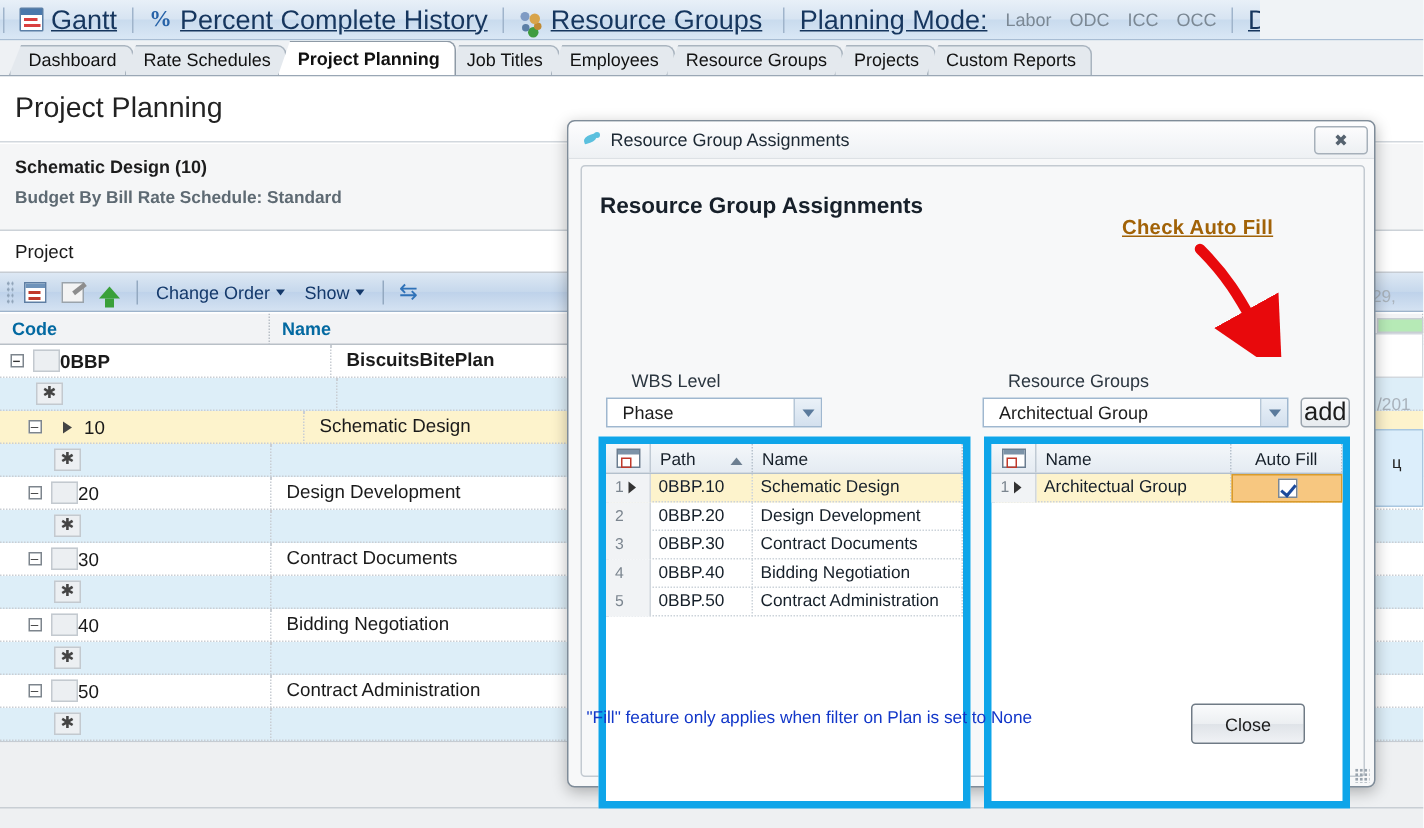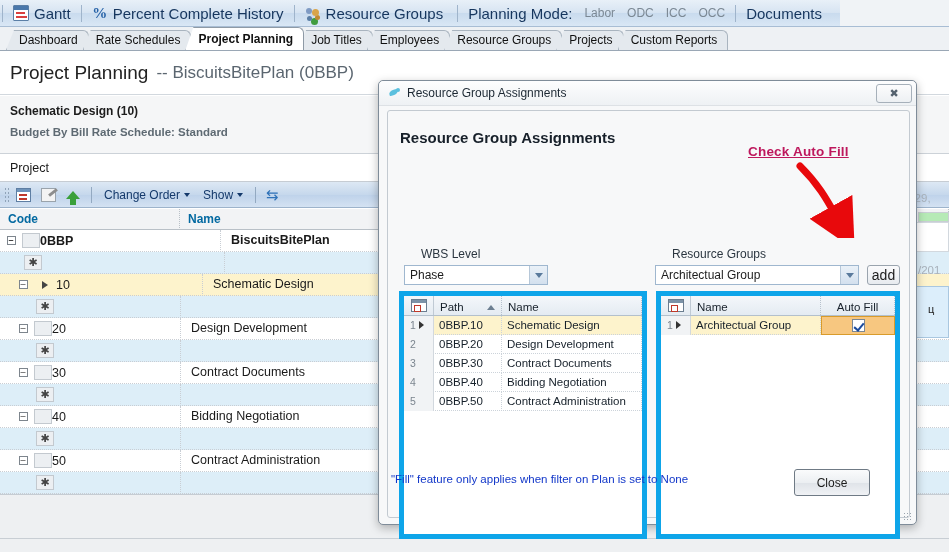--- a/index.html
+++ b/index.html
@@ -19,21 +19,21 @@
     position:absolute; left:0; top:0; width:949px; height:27px;
     background: linear-gradient(to bottom,#e8f0f8 0%, #d7e4f2 48%, #c9dbee 52%, #d9e7f5 100%);
     border-bottom:1px solid #a8bdd4;
     display:flex; align-items:center;
   }
   #app-toolbar .tb-end{
     position:absolute; left:840px; top:0; width:109px; height:26px;
     background:#f0f3f6;
   }
   .tb-item{ display:flex; align-items:center; gap:5px; padding:0 8px; height:26px; cursor:default; white-space:nowrap;}
-  .tb-item .lbl{ color:#16365e; font-size:15px; }
+  .tb-item .lbl{ color:#16365e; font-size:18px;text-decoration:underline; }
   .tb-sep{ width:1px; height:17px; background:#9fb4cb; margin:0 2px; }
   .tb-icon{ width:16px; height:16px; position:relative; display:inline-block; }
 
   
   .ic-gantt{ background:#fff; border:1px solid #5b7fa6; border-radius:1px;}
   .ic-gantt::before{content:""; position:absolute; left:0; top:0; right:0; height:4px; background:#4a78ab;}
   .ic-gantt::after{content:""; position:absolute; left:2px; top:6px; width:9px; height:2px; background:#d94040;
     box-shadow: 0 4px 0 -0px #d94040, 2px 4px 0 0 #d94040;}
   
   .ic-ev{ background:#fff; border:1px solid #6b8aa8;}
@@ -154,27 +154,27 @@
   .bird::after{content:"";position:absolute;left:9px;top:1px;width:4px;height:4px;background:#5bc0de;border-radius:50%;}
   #dialog-close{ margin-left:auto; width:36px; height:19px; border:1px solid #a6b0ba; border-radius:3px;
     background:linear-gradient(to bottom,#fcfcfd,#edf0f3); display:flex;align-items:center;justify-content:center;
     color:#55626f; font-size:11px; cursor:default;}
   #dialog-body{ position:absolute; left:8px; top:29px; width:523px; height:408px;
     background:#f7f8f9; border:1px solid #c3cad1; border-radius:3px;}
   #dlg-heading{ position:absolute; left:12px; top:18px; font-size:15px; font-weight:bold; color:#17202a; }
 
   .fld-label{ position:absolute; font-size:12px; color:#2b3640;margin-left:16px; }
   .combo{ position:absolute; height:20px; background:#fff; border:1px solid #9fb7cf;
-    display:flex; align-items:center; padding-left:5px; font-size:12px; color:#1c1c1c;}
+    display:flex; align-items:center; padding-left:10px; font-size:12px; color:#1c1c1c;}
   .combo .dd{ margin-left:auto; width:18px; height:18px; background:linear-gradient(to bottom,#eaf1f8,#d3e0ee);
     border-left:1px solid #b6c7d8; display:flex;align-items:center;justify-content:center;}
   .dd-caret{ width:0;height:0;border-left:4px solid transparent;border-right:4px solid transparent;border-top:5px solid #5a7a9c;}
   #add-btn{ position:absolute; left:866px; top:186px; width:33px; height:20px;
     border:1px solid #9aa4ae; border-radius:3px; background:linear-gradient(to bottom,#fbfbfc,#e7ebef);
-    font-size:14px; color:#1c1c1c; display:flex;align-items:center;justify-content:center; cursor:default;}
+    font-size:17px; color:#1c1c1c; display:flex;align-items:center;justify-content:center; cursor:default;}
 
   
   .dgrid{ position:absolute; background:#fff; border:5px solid #0ea5e9; overflow:hidden;}
   .dg-head{ height:20px; display:flex; background:linear-gradient(to bottom,#f4f7fa,#e4ebf2); border-bottom:1px solid #b3c0cc;}
   .dg-corner{ width:30px; border-right:1px solid #c0cad4; display:flex;align-items:center;justify-content:center;}
   .corner-ic{ width:16px;height:13px;background:#fff;border:1px solid #6a7d90;position:relative;}
   .corner-ic::before{content:"";position:absolute;left:0;top:0;right:0;height:3px;background:#7c93a8;}
   .corner-ic::after{content:"";position:absolute;left:2px;top:5px;width:5px;height:5px;border:1px solid #c0392b;}
   .dg-th{ font-size:11.5px; color:#17202a; padding:3px 0 0 6px; border-right:1px dotted #b7c2cd; height:19px; display:flex; align-items:center;}
   .sort-asc{ margin-left:auto; margin-right:6px; width:0;height:0;border-left:4px solid transparent;border-right:4px solid transparent;border-bottom:5px solid #6d7f91;}
@@ -189,21 +189,21 @@
   .chk::after{content:"";position:absolute;left:3px;top:1px;width:4px;height:8px;border:solid #1b4a9c;border-width:0 2px 2px 0;transform:rotate(40deg);}
 
   #dlg-note{ position:absolute; left:12px; top:392px; font-size:11.5px; color:#1237c9; }
   #close-btn{ position:absolute; left:415px; top:388px; width:76px; height:27px;
     border:1px solid #6f7a85; border-radius:3px; background:linear-gradient(to bottom,#fafbfc 0%,#eceff2 50%,#dfe3e8 51%,#f0f2f5 100%);
     display:flex; align-items:center; justify-content:center; font-size:12px; color:#1c1c1c; cursor:default;}
   #resize-grip{ position:absolute; right:3px; bottom:2px; width:10px; height:10px;
     background-image: radial-gradient(#9aa4ae 40%, transparent 41%); background-size:3px 3px;}
 
   
-  #annot-text{ position:absolute; left:748px; top:144px; font-size:13.5px; font-weight:bold; color:#be185d;
+  #annot-text{ position:absolute; left:748px; top:144px; font-size:13.5px; font-weight:bold; color:#a16207;
     text-decoration:underline; letter-spacing:.2px; white-space:nowrap;}
   #annot-arrow{ position:absolute; left:760px; top:158px; width:110px; height:80px; pointer-events:none;}
 </style>
 </head>
 <body>
 
 <div id="app-toolbar">
   <div class="tb-sep"></div>
   <div class="tb-item">
     <span class="tb-icon ic-gantt"></span>
@@ -240,21 +240,20 @@
   <div class="tabi active"><span>Project Planning</span></div>
   <div class="tabi"><span>Job Titles</span></div>
   <div class="tabi"><span>Employees</span></div>
   <div class="tabi"><span>Resource Groups</span></div>
   <div class="tabi"><span>Projects</span></div>
   <div class="tabi"><span>Custom Reports</span></div>
 </div>
 
 <div id="page-title-bar">
   <span id="page-title">Project Planning</span>
-  <span id="page-title-sub">--  BiscuitsBitePlan  (0BBP)</span>
 </div>
 
 <div id="ctx-bar">
   <div id="ctx-l1">Schematic Design (10)</div>
   <div id="ctx-l2">Budget By Bill Rate Schedule: Standard</div>
 </div>
 
 <div id="grid-label-bar">
   <span>Project</span>
 </div>

